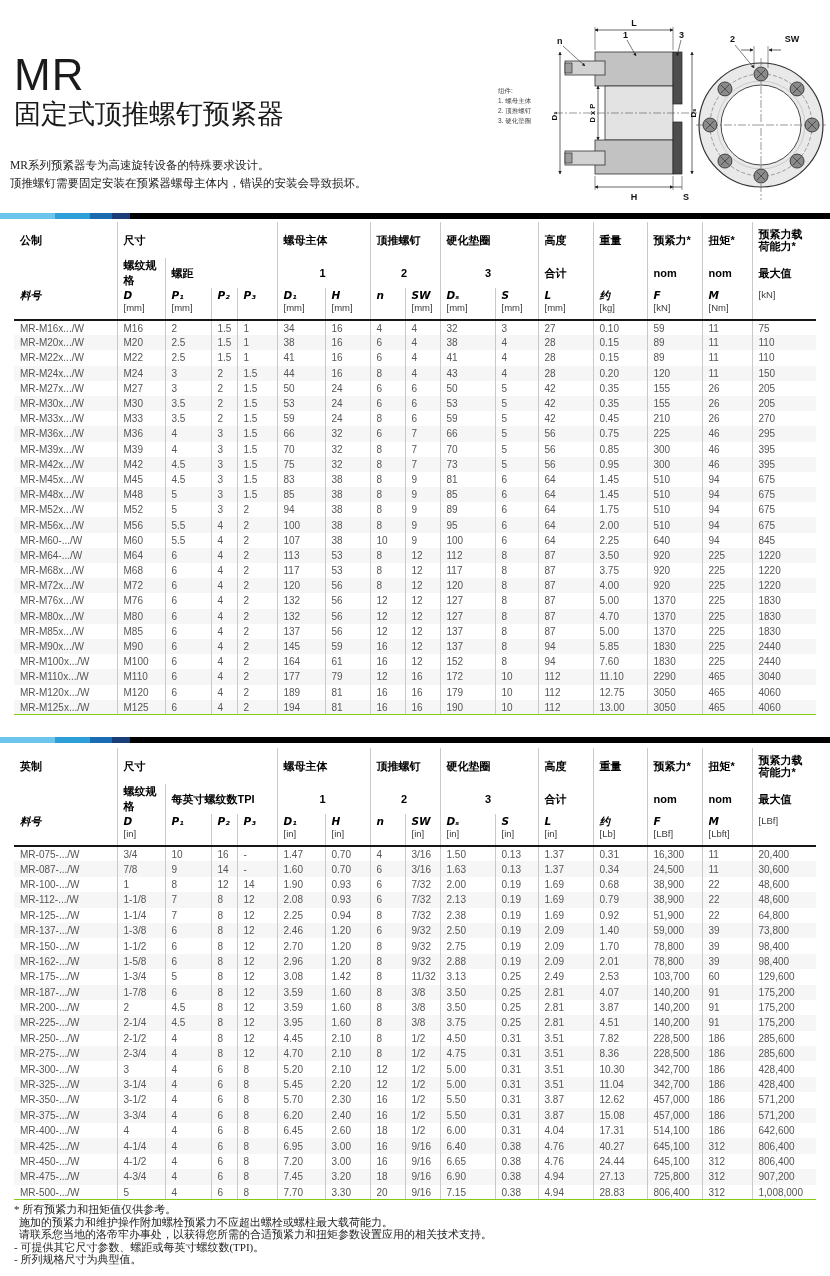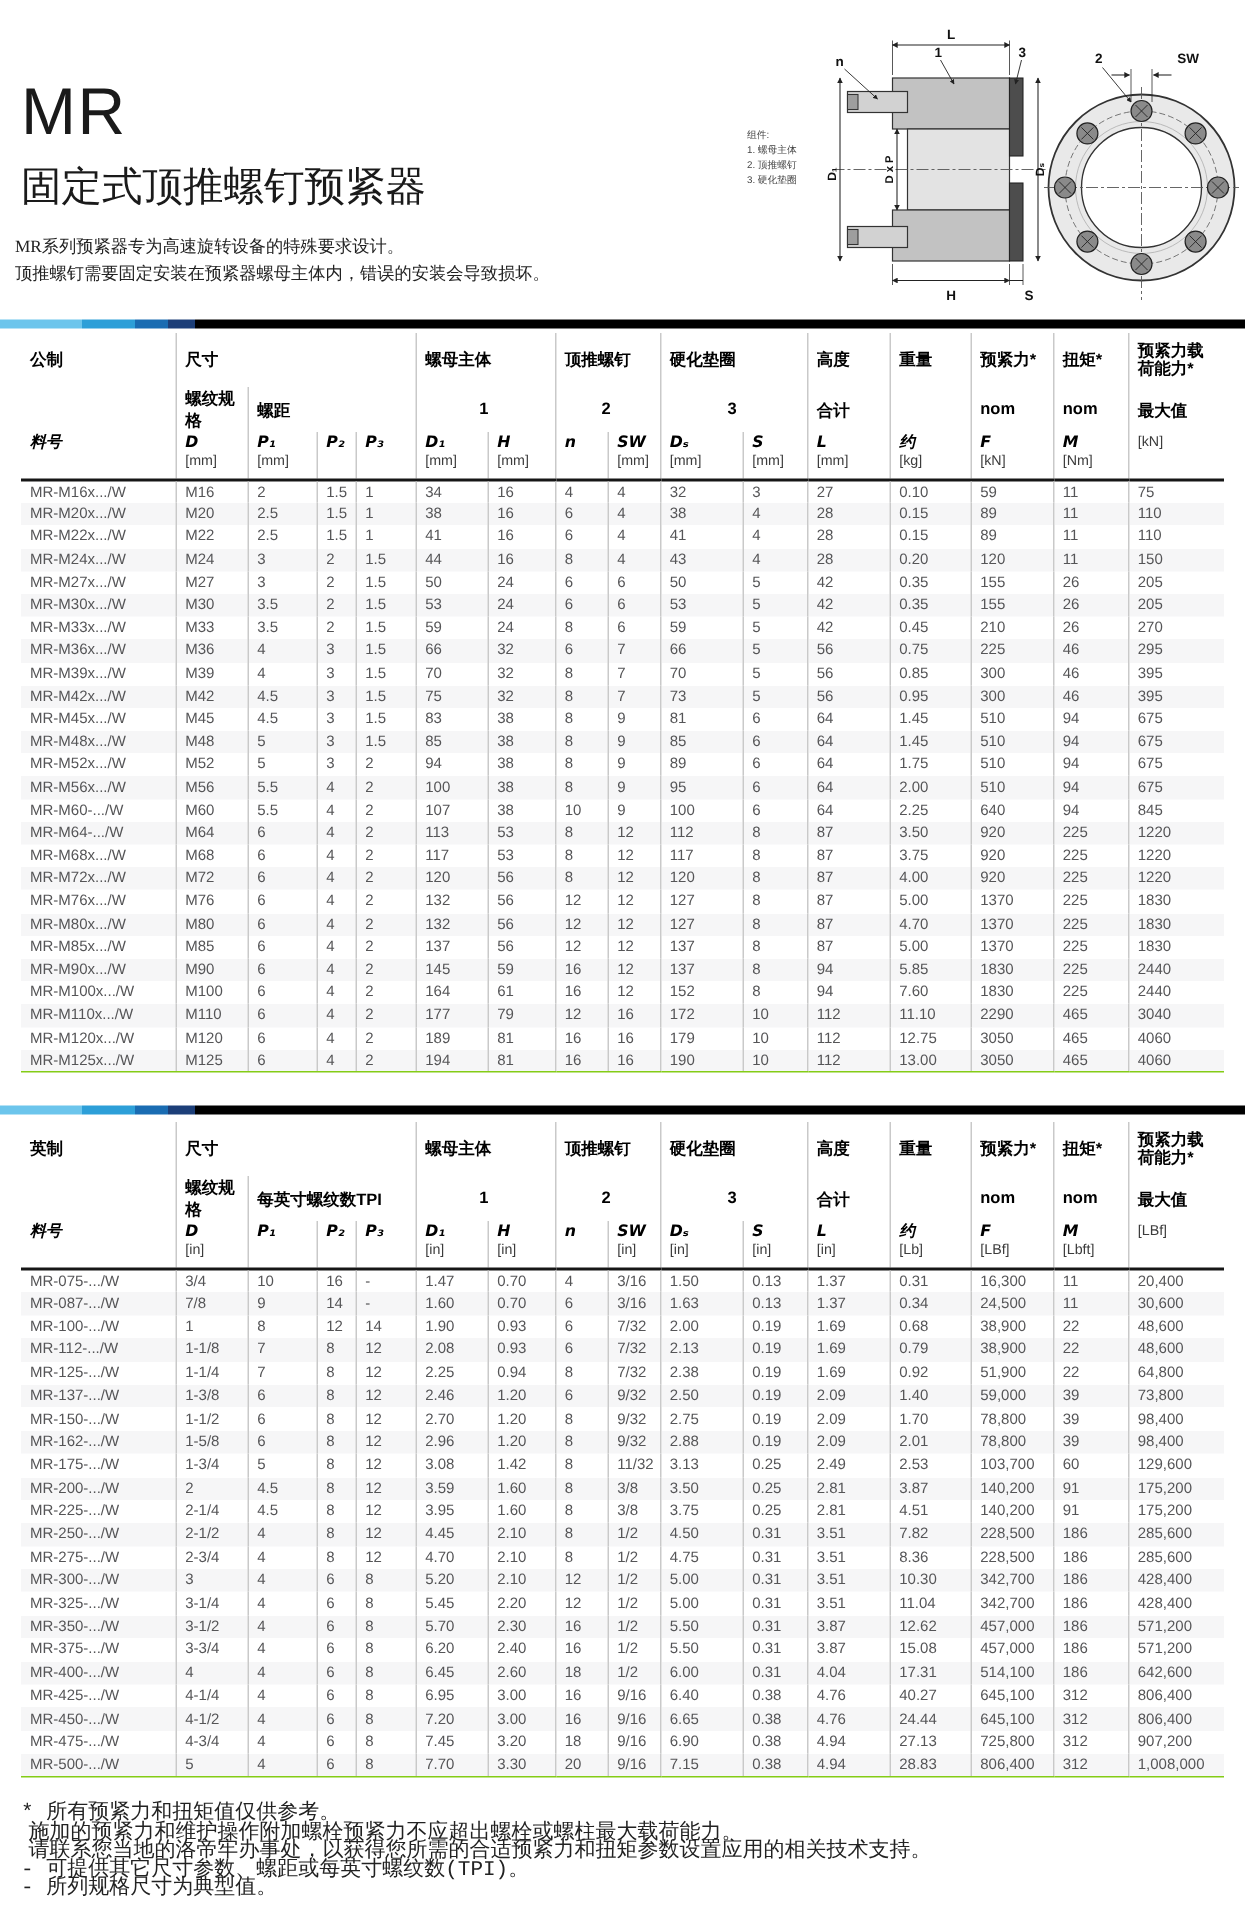--- a/index.html
+++ b/index.html
@@ -1,21 +1,21 @@
 <!DOCTYPE html>
 <html><head>
 <meta charset="utf-8">
 <style>
   html,body{margin:0;padding:0;background:#fff;}
   .page{position:relative;width:830px;height:1276px;background:#fff;overflow:hidden;
         font-family:"Liberation Sans","DejaVu Sans",sans-serif;color:#1a1a1a;}
   
   .title-block{position:absolute;left:14px;top:52px;}
   .title{font-size:44px;line-height:46px;font-weight:400;letter-spacing:1px;color:#1a1a1a;}
-  .subtitle{font-size:27px;line-height:32px;font-weight:400;color:#1a1a1a;margin-top:10px;}
+  .subtitle{font-size:27px;line-height:32px;font-weight:400;color:#1a1a1a;margin-top:0;}
   .desc{position:absolute;left:10px;top:156px;font-family:"Liberation Serif","DejaVu Serif",serif;
         font-size:11.5px;line-height:18px;color:#222;}
   
   .legend{position:absolute;left:498px;top:86px;font-size:6.5px;line-height:10px;color:#444;}
   
   .band{position:absolute;left:0;width:830px;height:6px;background:#000;}
   .band1{top:213px;} .band2{top:737px;}
   
   .svgbox{position:absolute;}
   .sec{left:551px;top:16px;}
@@ -38,22 +38,22 @@
   th.c{text-align:center;padding-left:0;}
   .sym{display:block;font-size:10.5px;line-height:13px;font-weight:bold;
        font-family:"DejaVu Sans","Liberation Sans",sans-serif;font-style:italic;}
   .unit{display:block;font-size:9.5px;line-height:12px;font-weight:normal;color:#3c3c3c;}
   tbody td{font-size:10px;color:#555557;white-space:nowrap;}
   .tbl-metric tbody tr{height:15.2px;}
   .tbl-imperial tbody tr{height:15.4px;}
   tbody tr:nth-child(even){background:#f6f6f7;}
   tbody tr:last-child td{border-bottom:1px solid #84cc16;}
   
-  .foot{position:absolute;left:14px;top:1203px;font-family:Liberation Mono, monospace;
-        font-size:14px;line-height:12.5px;color:#222;}
+  .foot{position:absolute;left:14px;top:1203px;font-family:Liberation Serif, serif;
+        font-size:11px;line-height:12.5px;color:#222;}
   .foot .indent{padding-left:5px;}
 </style>
 </head>
 <body>
 
 <div class="page">
 
   <div class="title-block">
     <div class="title">MR</div>
     <div class="subtitle">固定式顶推螺钉预紧器</div>
@@ -1016,20 +1016,38 @@
             <td>11/32</td>
             <td>3.13</td>
             <td>0.25</td>
             <td>2.49</td>
             <td>2.53</td>
             <td>103,700</td>
             <td>60</td>
             <td>129,600</td>
           </tr>
           <tr>
+            <td>MR-187-.../W</td>
+            <td>1-7/8</td>
+            <td>6</td>
+            <td>8</td>
+            <td>12</td>
+            <td>3.59</td>
+            <td>1.60</td>
+            <td>8</td>
+            <td>3/8</td>
+            <td>3.50</td>
+            <td>0.25</td>
+            <td>2.81</td>
+            <td>4.07</td>
+            <td>140,200</td>
+            <td>91</td>
+            <td>175,200</td>
+          </tr>
+          <tr>
             <td>MR-200-.../W</td>
             <td>2</td>
             <td>4.5</td>
             <td>8</td>
             <td>12</td>
             <td>3.59</td>
             <td>1.60</td>
             <td>8</td>
             <td>3/8</td>
             <td>3.50</td>

